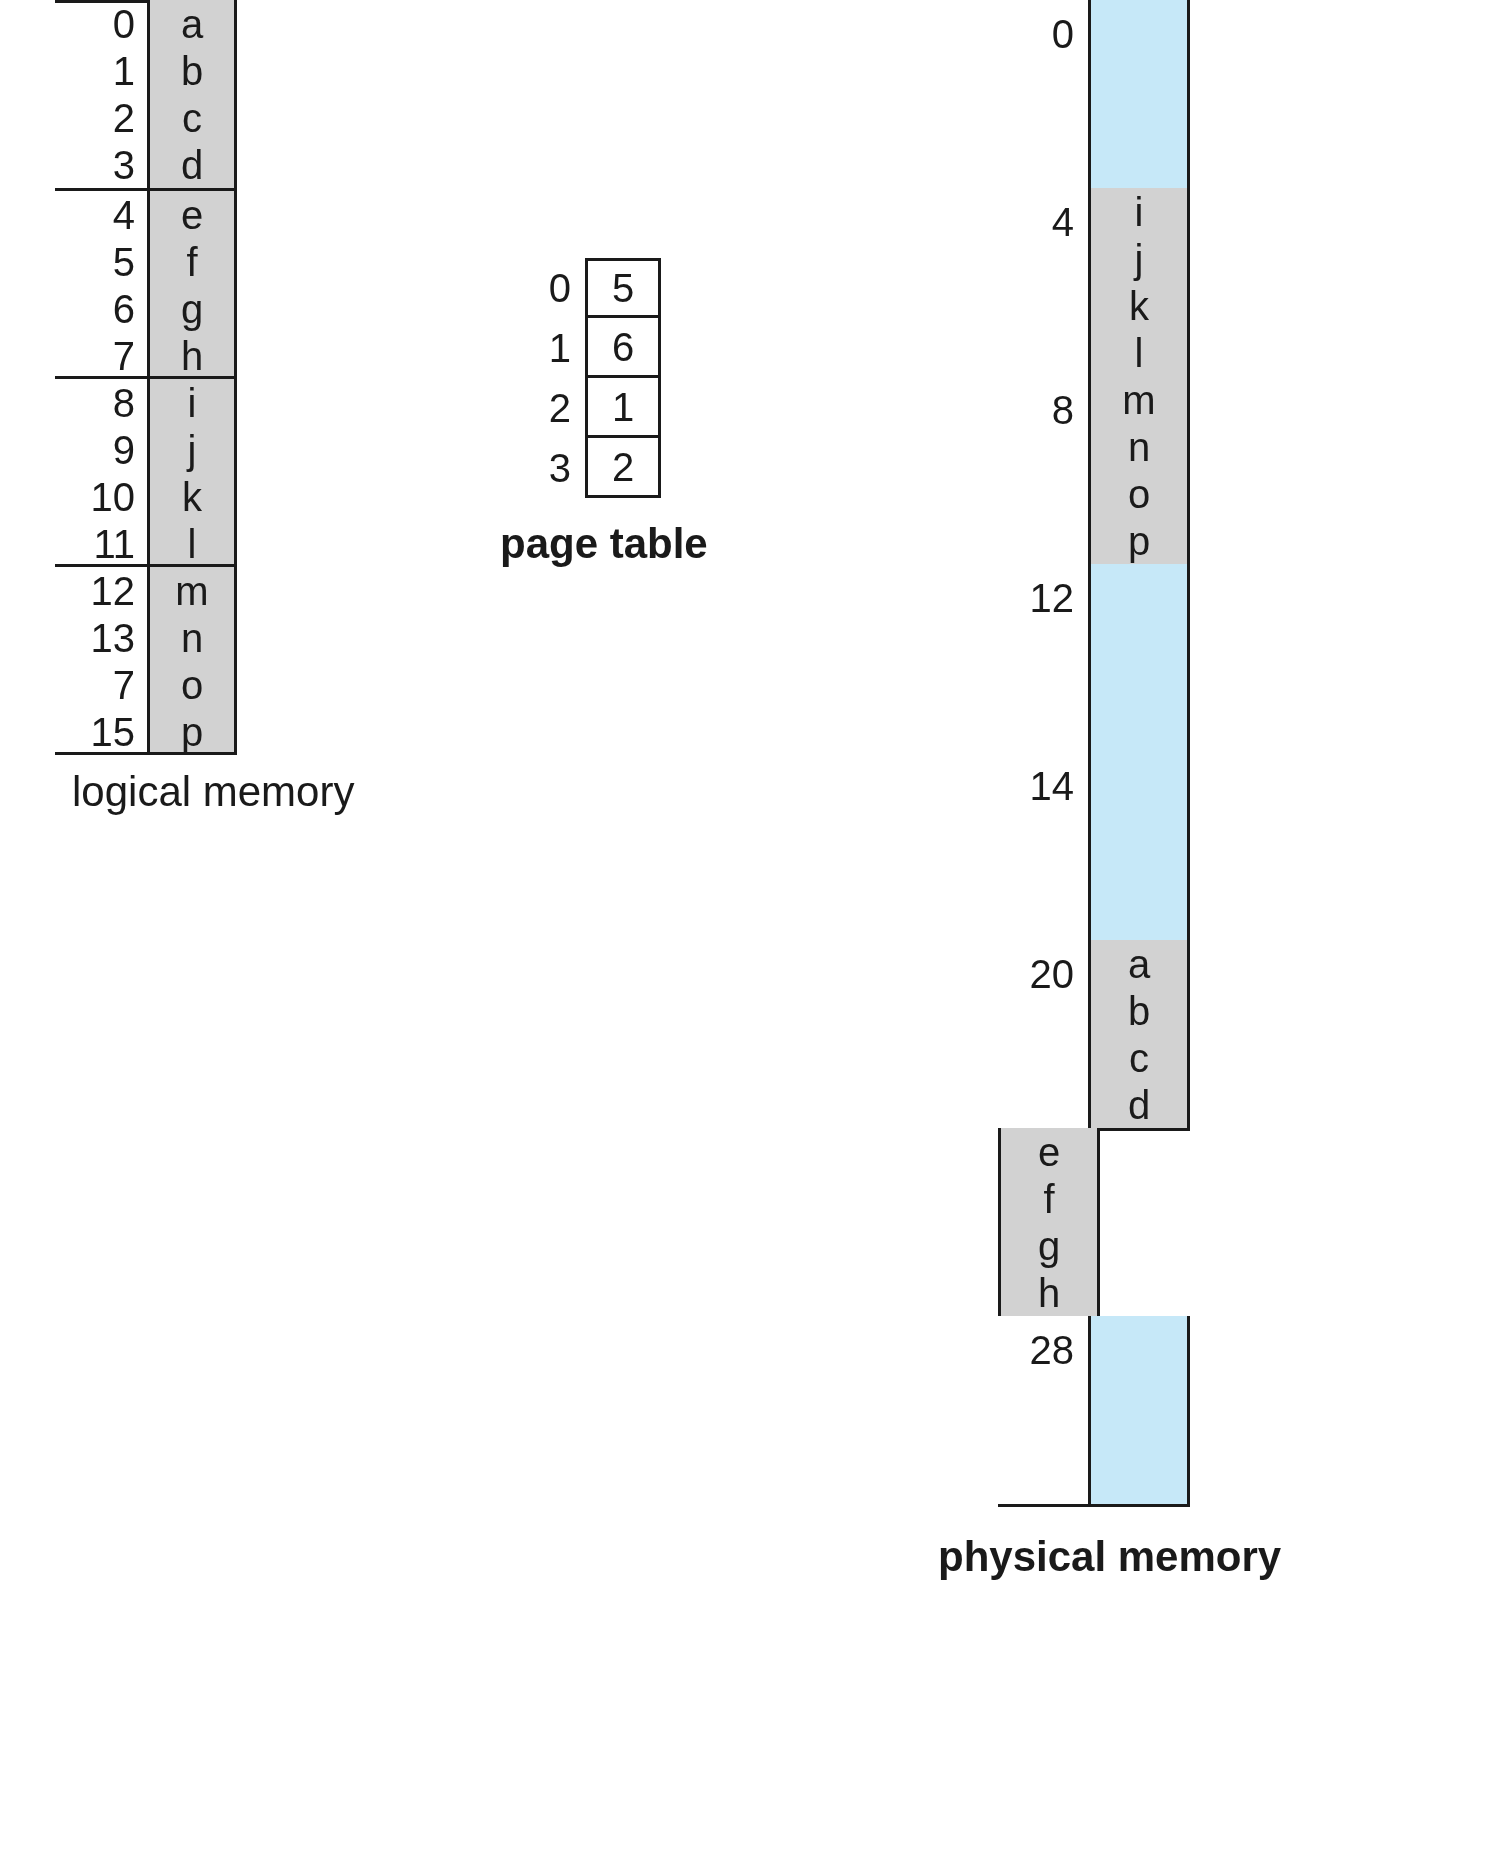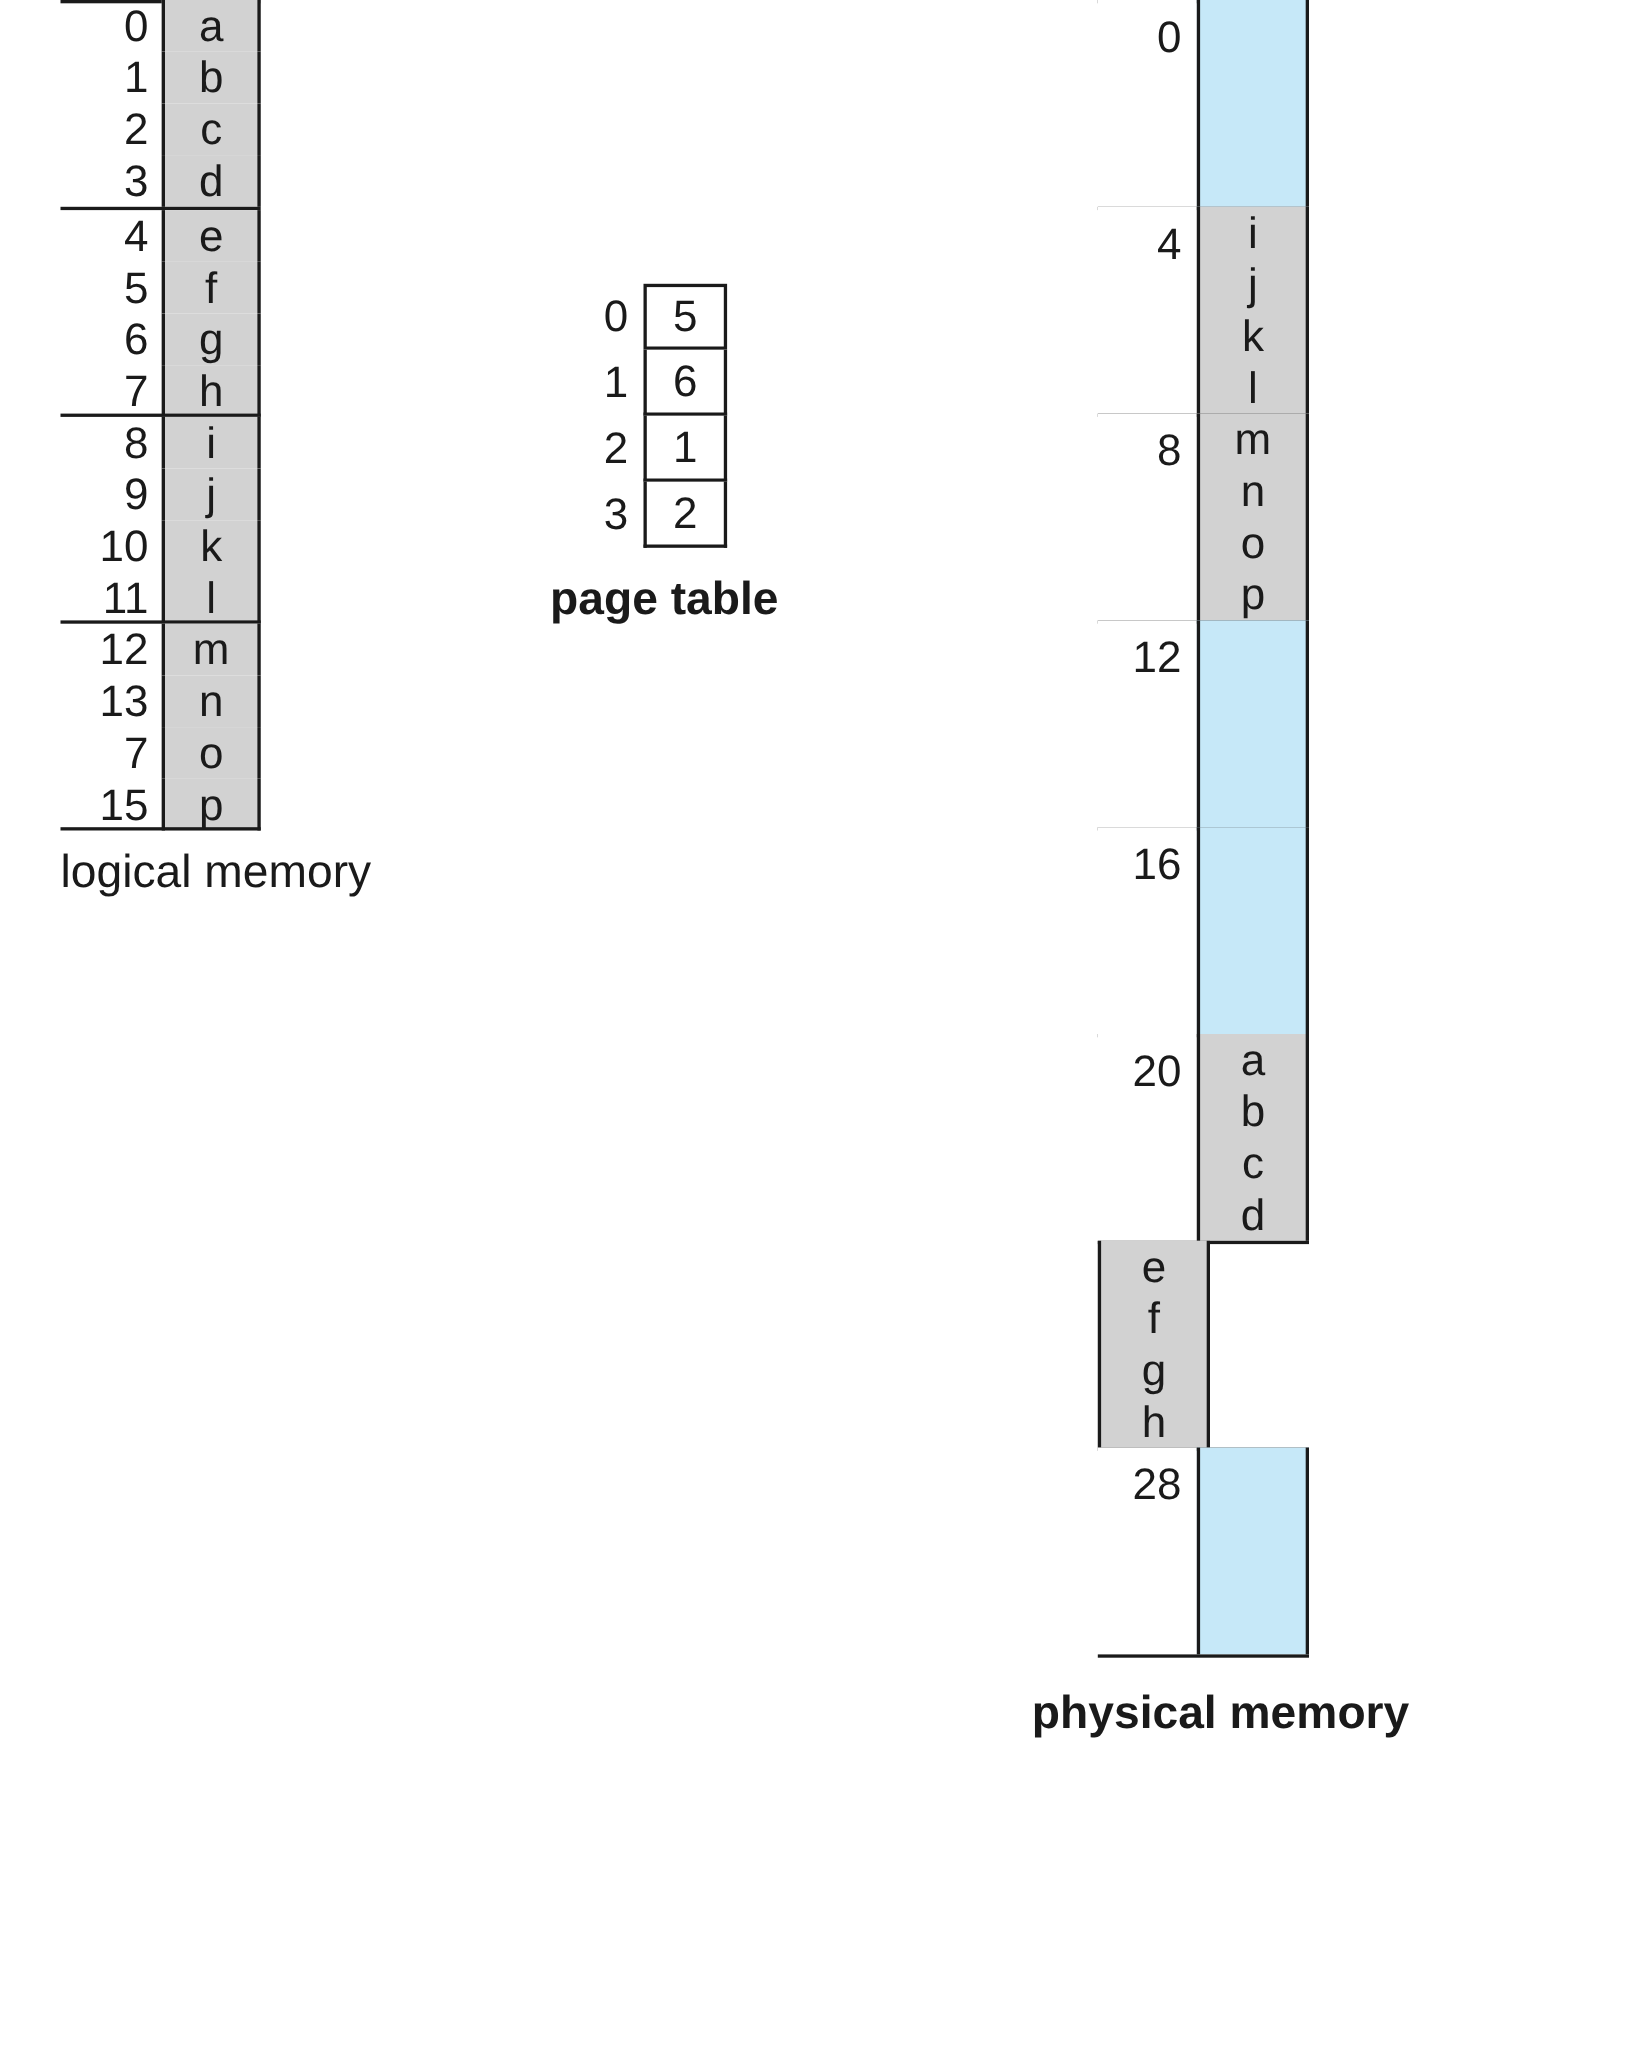--- a/index.html
+++ b/index.html
@@ -76,21 +76,21 @@
     background: #d2d2d2;
     border-left: 3px solid #1a1a1a;
     border-right: 3px solid #1a1a1a;
     height: 47px;
     display: flex;
     align-items: center;
     justify-content: center;
   }
   #logical-label {
     position: absolute;
-    left: 0px;
+    left: 17px;
     top: 768px;
     font-size: 42px;
     white-space: nowrap;
   }
 
   
   #page-table-group {
     position: absolute;
     left: 545px;
     top: 258px;
@@ -336,21 +336,21 @@
     <div class="pm-data-col empty">
       <span class="letter"></span>
       <span class="letter"></span>
       <span class="letter"></span>
       <span class="letter"></span>
     </div>
   </div>
   <div class="pm-rule" style="top:752px;"></div>
 
   <div class="pm-frame">
-    <div class="pm-addr-col num">16</div>
+    <div class="pm-addr-col num">14</div>
     <div class="pm-data-col empty">
       <span class="letter"></span>
       <span class="letter"></span>
       <span class="letter"></span>
       <span class="letter"></span>
     </div>
   </div>
   <div class="pm-rule" style="top:940px;"></div>
 
   <div class="pm-frame">

